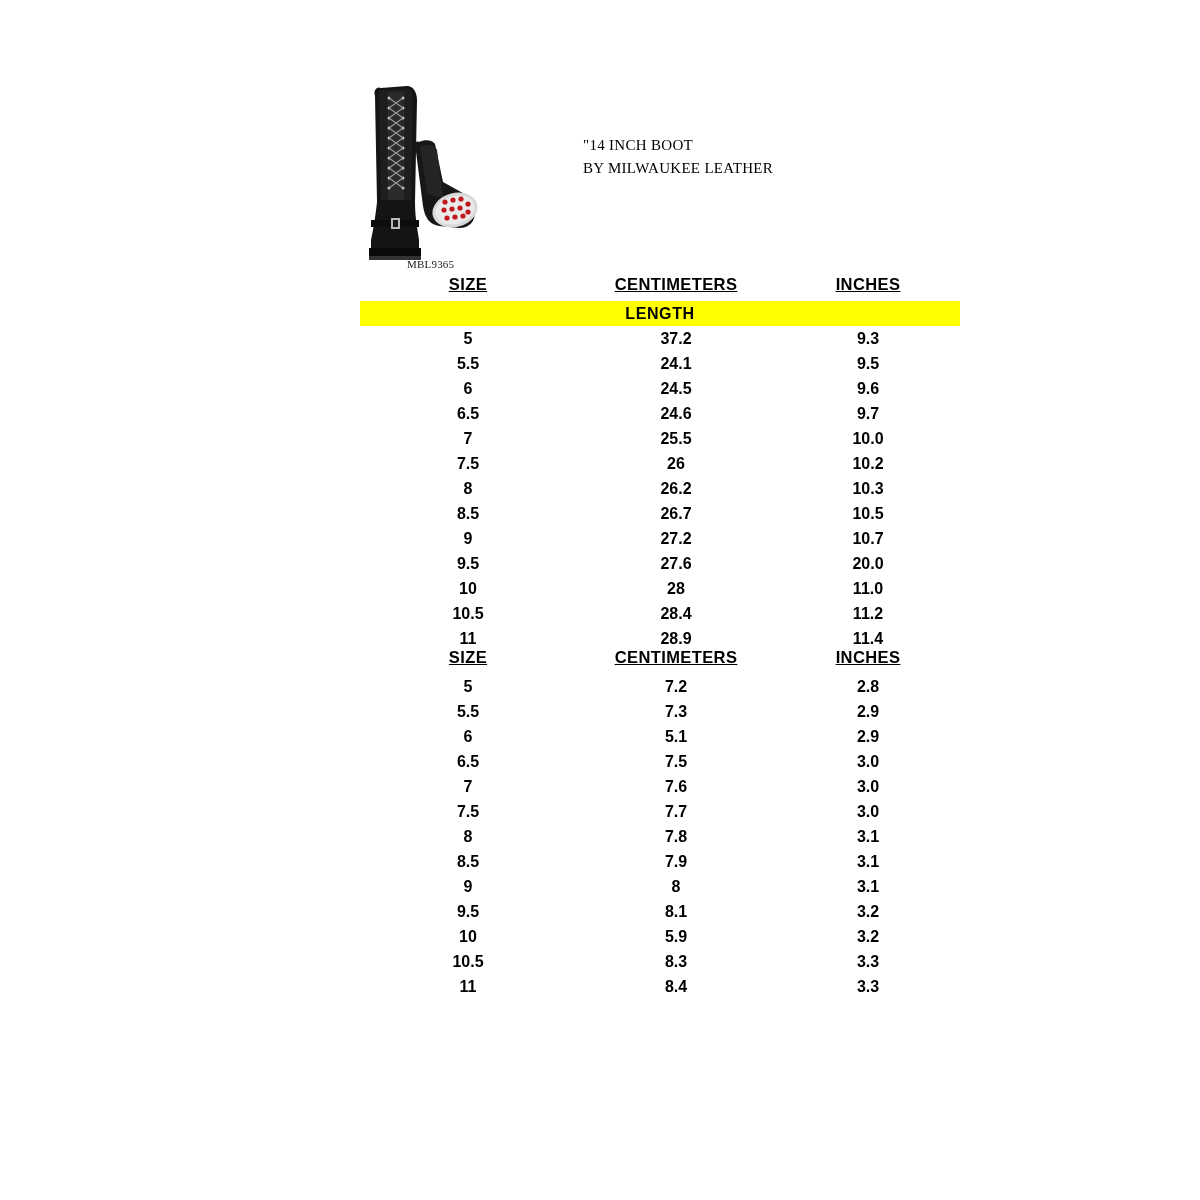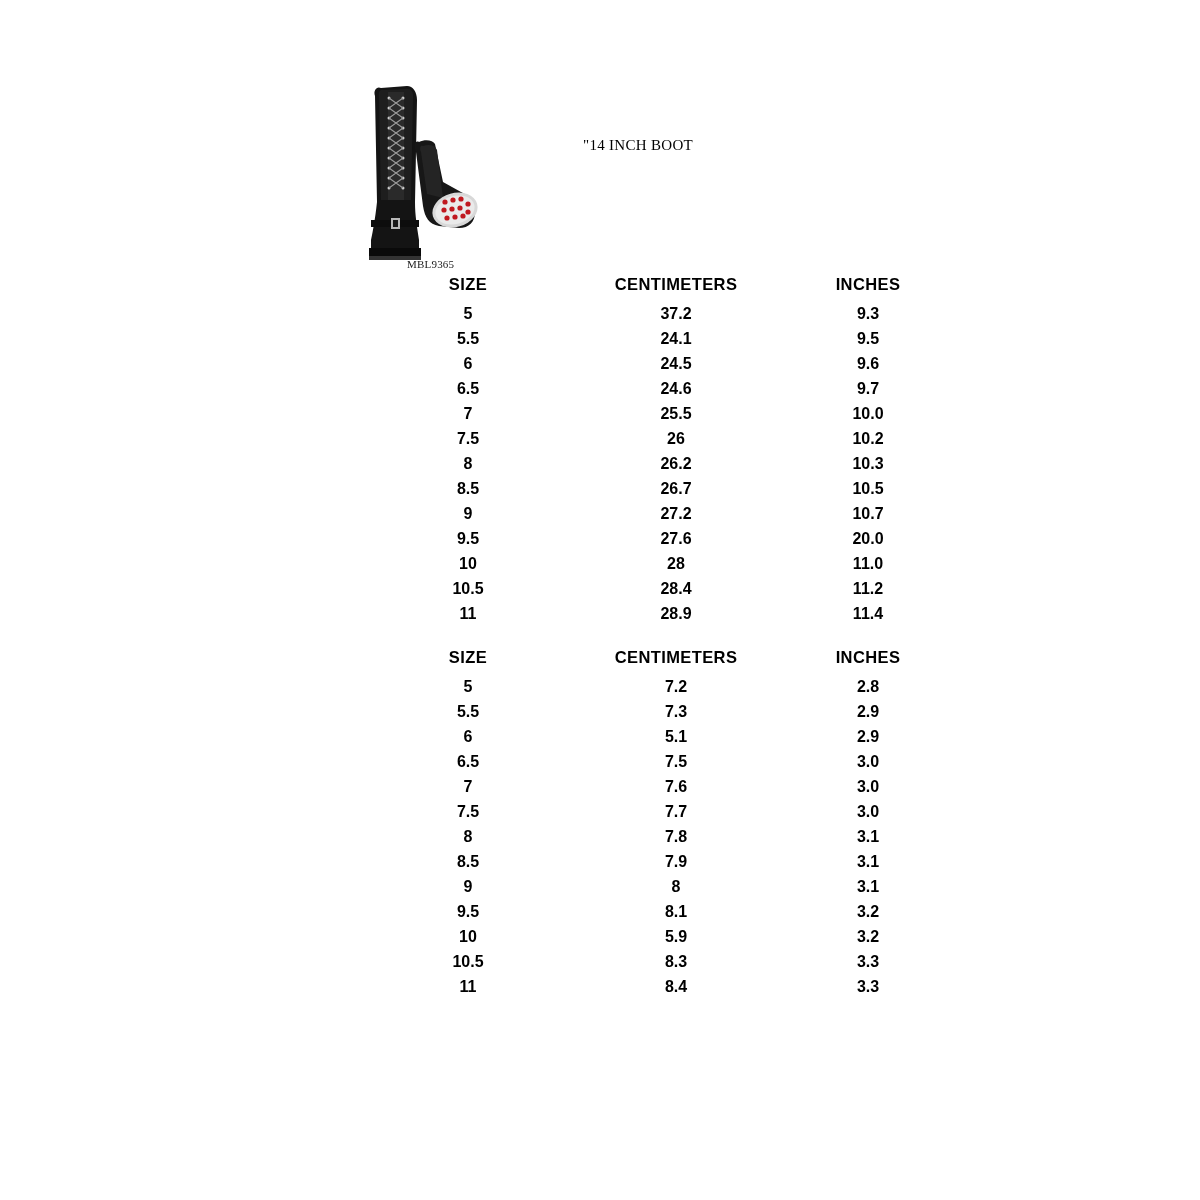--- a/index.html
+++ b/index.html
@@ -106,20 +106,21 @@
     height: 25px;
     line-height: 25px;
     color: #000;
   }
   table.size-table thead th {
     font-size: 16.5px;
     letter-spacing: 0.4px;
     height: 28px;
     line-height: 28px;
     padding-bottom: 3px;
+    text-decoration: underline;
   }
   .banner-row td {
     background: #ffff00;
     height: 24px;
     line-height: 24px;
     font-size: 16px;
     letter-spacing: 0.6px;
   }
 
   
@@ -195,39 +196,43 @@
           </g>
         </g>
       </svg>
     </div>
 
     <div class="boot-caption">MBL9365</div>
 
     <div class="title-block">
       <div class="subtitle-lines">
         <div>"14 INCH BOOT</div>
+        <div>BY MILWAUKEE LEATHER</div>
       </div>
     </div>
   </div>
 
   <div class="table-block" id="length-block">
     <table class="size-table">
       <colgroup>
           <col class="c-size">
           <col class="c-cm">
           <col class="c-in">
         </colgroup>
       <thead>
         <tr>
           <th>SIZE</th>
           <th>CENTIMETERS</th>
           <th>INCHES</th>
         </tr>
       </thead>
       <tbody>
+        <tr class="banner-row">
+          <td colspan="3">LENGTH</td>
+        </tr>
       <tr>
             <td>5</td>
             <td>37.2</td>
             <td>9.3</td>
           </tr>
           <tr>
             <td>5.5</td>
             <td>24.1</td>
             <td>9.5</td>
           </tr>

